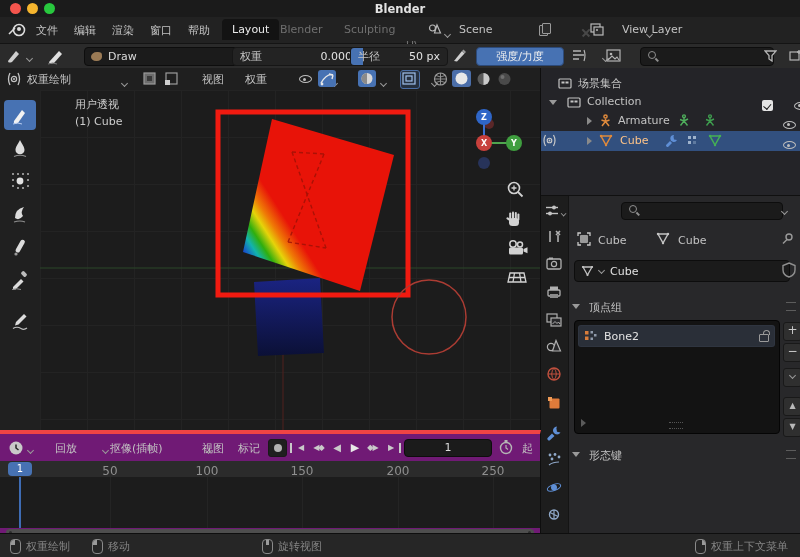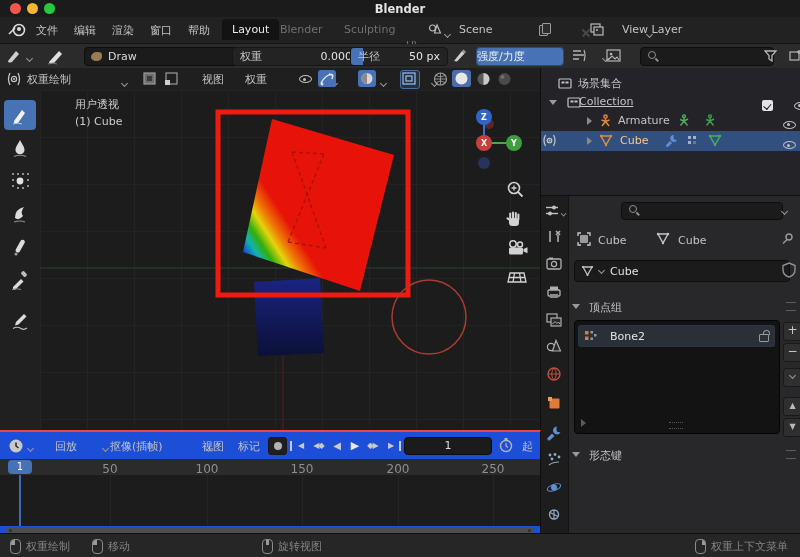--- a/index.html
+++ b/index.html
@@ -134,21 +134,21 @@
       <span class="abs" style="left:0;top:0;width:12px;height:17px;background:#4772b3;"></span>
       <span class="txt" style="position:relative;padding-left:7px;">半径</span>
       <span class="txt" style="position:relative;padding-right:7px;color:#e3e3e3;">50 px</span>
     </span>
     <span class="abs" style="left:452px;top:4px;">
       <svg width="16" height="15" viewBox="0 0 16 15">
           <path d="M2 13 L10 3 l2.5 2.5 L5 13.5 Z" fill="#cfcfcf"></path>
           <path d="M10 3 l2.5 2.5 1.5-1.5 -2.5-2.5 Z" fill="#9a9a9a"></path>
         </svg>
     </span>
-    <span class="abs row" style="left:476px;top:3px;width:86px;height:17px;background:#4772b3;border:1px solid #2c4a7a;border-radius:4px;">
+    <span class="abs row" style="left:476px;top:3px;width:86px;height:17px;background:#4772b3;border:1px solid #2c4a7a;border-radius:4px;justify-content:center;">
       <span class="txt" style="color:#f0f0f0;">强度/力度</span>
     </span>
     <span class="abs" style="left:572px;top:5px;">
       <svg width="15" height="13" viewBox="0 0 15 13">
           <path d="M1 2 h8 M1 6 h11 M1 10 h6" stroke="#b5b5b5" stroke-width="1.5"></path>
           <path d="M12 1 q2 5 0 11" stroke="#b5b5b5" stroke-width="1.2" fill="none"></path>
         </svg>
     </span>
     <span class="abs chev" style="left:590px;top:9px;"></span>
     <span class="abs" style="left:606px;top:5px;">
@@ -408,21 +408,21 @@
 
     <div class="abs row" style="left:0;top:25px;width:259px;height:19px;">
       <span class="abs caret" style="left:8px;top:7px;"></span>
       <span class="abs" style="left:26px;top:3px;">
         <svg width="14" height="12" viewBox="0 0 14 12">
             <rect x="1" y="2" width="12" height="9" rx="1" fill="none" stroke="#c3c3c3" stroke-width="1.2"></rect>
             <rect x="3.5" y="4.5" width="3" height="2" fill="#c3c3c3"></rect>
             <rect x="7.5" y="4.5" width="3" height="2" fill="#c3c3c3"></rect>
           </svg>
       </span>
-      <span class="abs txt" style="left:38px;top:2px;text-decoration:underline;">Collection</span>
+      <span class="abs txt" style="left:46px;top:2px;">Collection</span>
       <span class="abs cbx" style="left:221px;top:3px;"></span>
       <span class="abs eye" style="left:242px;top:3px;"></span>
     </div>
 
     <div class="abs row" style="left:0;top:44px;width:259px;height:19px;">
       <span class="abs caret-r" style="left:46px;top:5px;"></span>
       <span class="abs" style="left:58px;top:2px;">
         <svg width="13" height="14" viewBox="0 0 13 14">
             <g stroke="#e08a3c" stroke-width="1.5" fill="none">
               <circle cx="6.5" cy="2.5" r="1.6"></circle>
@@ -643,21 +643,21 @@
           <path d="M7 1 L13 3.5 V8 c0 4-3 6-6 7 -3-1-6-3-6-7 V3.5 Z" fill="none" stroke="#8f8f8f" stroke-width="1.4"></path>
         </svg>
     </span>
 
     
     <span class="abs caret" style="left:31px;top:108px;"></span>
     <span class="abs txt" style="left:48px;top:104px;">顶点组</span>
     <span class="abs grip" style="left:245px;top:106px;"></span>
 
     <div class="abs" style="left:33px;top:124px;width:204px;height:112px;background:#131313;border:1px solid #050505;border-radius:4px;">
-      <div class="abs row" style="left:3px;top:4px;width:197px;height:22px;background:#2a2f38;border:1px solid #46506333;border-radius:3px;padding:0 5px;gap:13px;box-sizing:border-box;">
+      <div class="abs row" style="left:3px;top:4px;width:197px;height:22px;background:#2a2f38;border:1px solid #46506333;border-radius:3px;padding:0 5px;gap:7px;box-sizing:border-box;">
         <span>
           <svg width="13" height="12" viewBox="0 0 13 12">
               <g fill="#d87c3a">
                 <rect x="1" y="1" width="3.5" height="3.5"></rect>
                 <rect x="1" y="6.5" width="3.5" height="3.5"></rect>
               </g>
               <g fill="#8f9aaa">
                 <rect x="6.5" y="1" width="2.5" height="2.5"></rect>
                 <rect x="10" y="4" width="2.5" height="2.5"></rect>
                 <rect x="6.5" y="7.5" width="2.5" height="2.5"></rect>
@@ -682,21 +682,21 @@
       <span>▲</span></div>
     <div class="abs tile" style="left:242px;top:222px;width:17px;height:17px;text-align:center;line-height:16px;color:#b9b9b9;font-size:8px;">
       <span>▼</span></div>
 
     
     <span class="abs caret" style="left:31px;top:256px;"></span>
     <span class="abs txt" style="left:48px;top:252px;">形态键</span>
     <span class="abs grip" style="left:245px;top:254px;"></span>
   </div>
 
-  <div class="abs" style="left:0;top:430px;width:540px;height:103px;background:#1d4ed8;border-top:2px solid #ef4444;border-right:1px solid #0e0e0e;">
+  <div class="abs" style="left:0;top:430px;width:540px;height:103px;background:#701a75;border-top:4px solid #ef4444;border-right:1px solid #0e0e0e;">
     
     <span class="abs" style="left:8px;top:6px;">
       <svg width="16" height="16" viewBox="0 0 16 16">
           <circle cx="8" cy="8" r="6.5" fill="#c9c9c9"></circle>
           <path d="M8 4.5 V8 l2.5 2" stroke="#262626" stroke-width="1.5" fill="none"></path>
         </svg>
     </span>
     <span class="abs chev" style="left:27px;top:11px;"></span>
     <span class="abs txt" style="left:55px;top:7px;">回放</span>
     <span class="abs chev" style="left:90px;top:11px;"></span>

